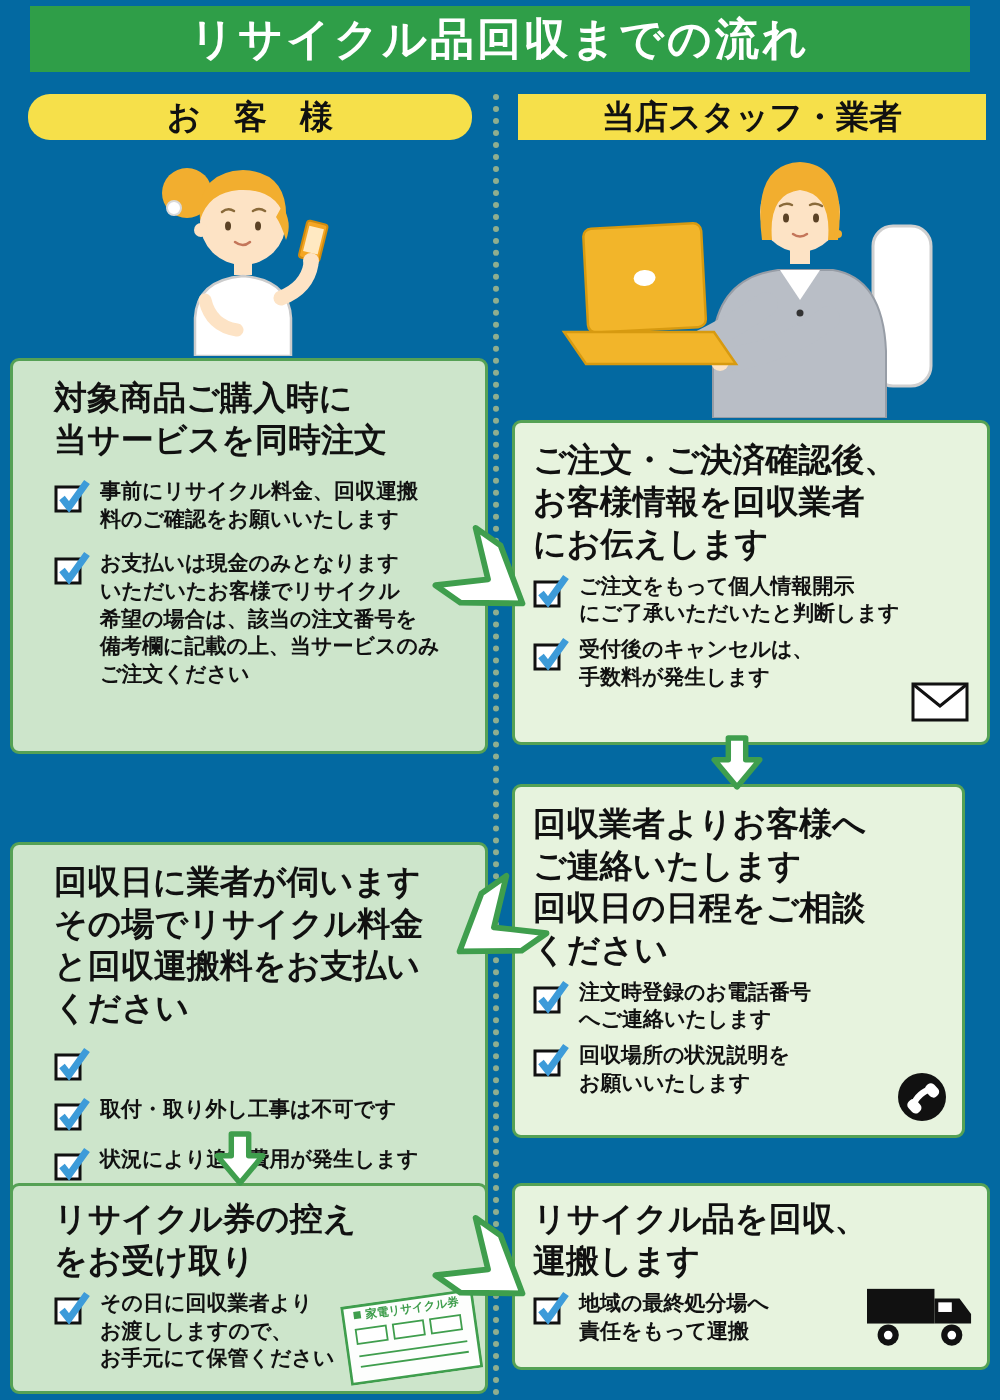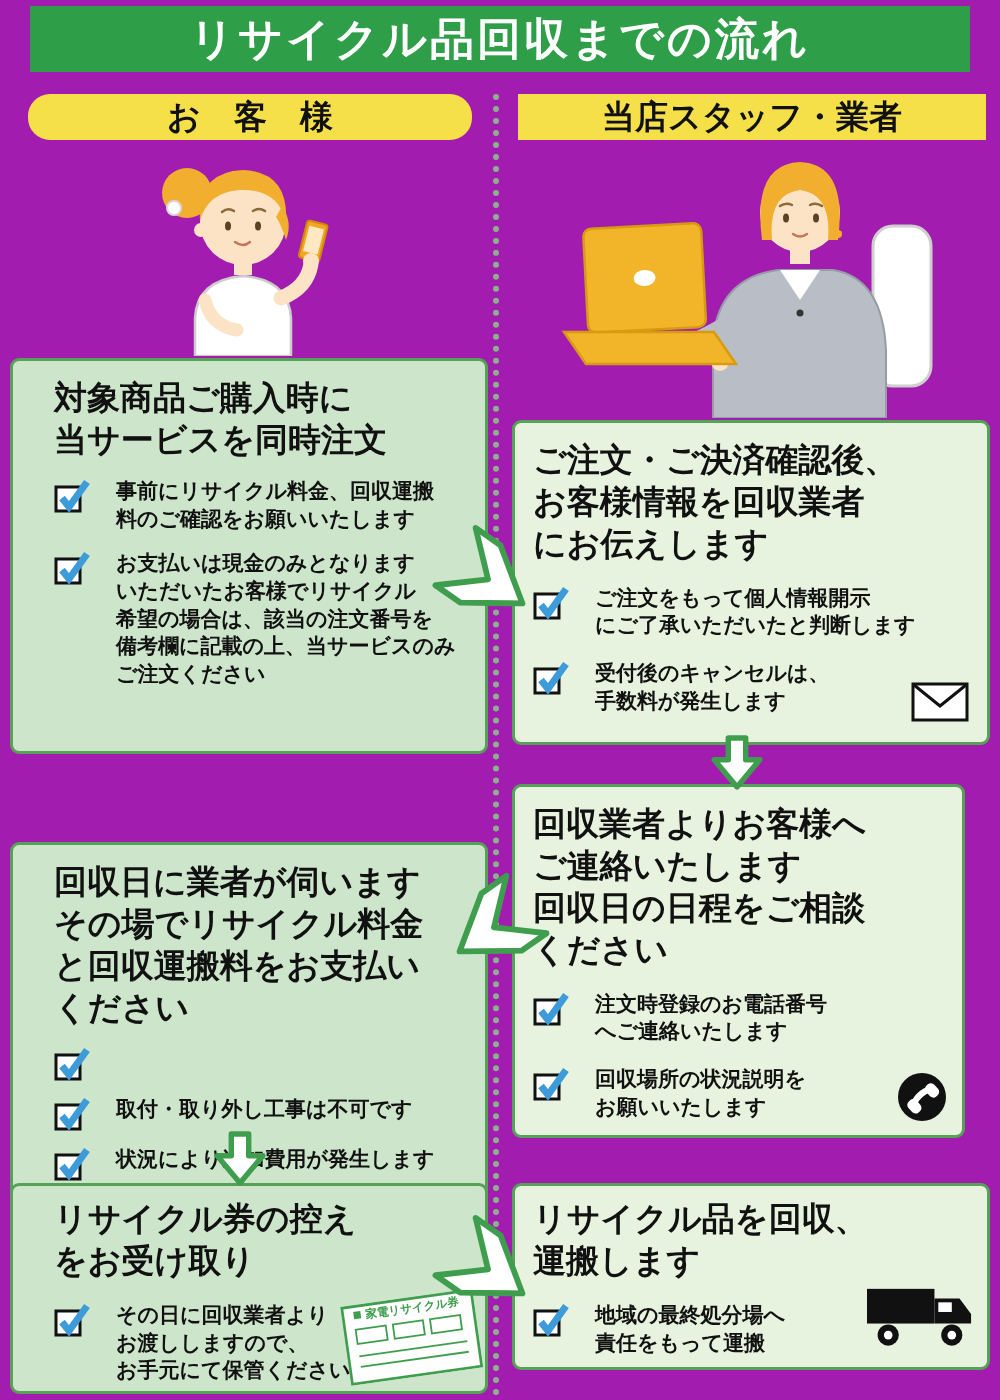--- a/index.html
+++ b/index.html
@@ -1,37 +1,37 @@
 <!DOCTYPE html>
 <html style="--header-green: #2f9e48; --accent-yellow: #f6e04a; --box-border: #55a155; --left-box-bg: #cde5cb; --right-box-bg: #e7f3de; --check-blue: #3d9bd9; --arrow-green: #3f9e4d;"><head>
 <meta charset="utf-8">
 <style>
   * { margin:0; padding:0; box-sizing:border-box; }
   html,body { background:#fff; }
   body { font-family:"DejaVu Sans","Liberation Sans",sans-serif; color:#111; }
-  #canvas { position:relative; width:1000px; height:1400px; background:#a21caf; overflow:hidden; font-weight:700;text-decoration:underline; }
+  #canvas { position:relative; width:1000px; height:1400px; background:#0369a1; overflow:hidden; font-weight:700;text-decoration:underline; }
   .abs { position:absolute; }
 
   .header-bar { left:30px; top:6px; width:940px; height:66px;
     background:var(--header-green,#2f9e48); display:flex; align-items:center; justify-content:center; z-index:2; }
   .header-bar .t { color:#fff; font-size:44px; font-weight:800; letter-spacing:3px; }
 
   .col-head { height:46px; background:var(--accent-yellow,#f6e04a); display:flex; align-items:center; justify-content:center;
     font-size:33px; font-weight:800; z-index:2; }
   .col-head.c-left  { left:28px;  top:94px; width:444px;border-radius:22px; }
   .col-head.c-right { left:518px; top:94px; width:468px; }
 
   .divider { left:493px; top:94px; height:1302px; width:0; border-left:6px dotted #8fae8f; z-index:0; }
 
   .box { border:3px solid var(--box-border,#55a155); border-radius:9px; padding:16px 18px; z-index:1; position:absolute; }
   .box.bg-left  { background:var(--left-box-bg,#cde5cb);padding-left:41px; }
   .box.bg-right { background:var(--right-box-bg,#e7f3de); }
   .box-title { font-size:33px; font-weight:800; line-height:1.27; white-space:pre-line; }
-  .check-item { display:flex; align-items:flex-start; gap:26px; margin-top:17px; font-size:21px; line-height:1.32; font-weight:700; }
-  .check-item.tight { margin-top:20px; }
+  .check-item { display:flex; align-items:flex-start; gap:10px; margin-top:17px; font-size:21px; line-height:1.32; font-weight:700; }
+  .check-item.tight { margin-top:8px; }
   .check-text { white-space:pre-line; }
   .checkbox { flex:0 0 36px; width:36px; height:32px; margin-top:1px; }
   .checkbox svg { overflow:visible; display:block; }
   .narrow { max-width:320px; }
 
   #c-step1 { left:10px;  top:358px;  width:478px; height:396px; }
   #s-step1 { left:512px; top:420px;  width:478px; height:325px; }
   #c-step2 { left:10px;  top:794px;  width:478px; height:434px;margin-top:48px; }
   #s-step2 { left:512px; top:784px;  width:453px; height:354px; }
   #c-step3 { left:10px;  top:1183px; width:478px; height:211px; padding-top:12px; }

